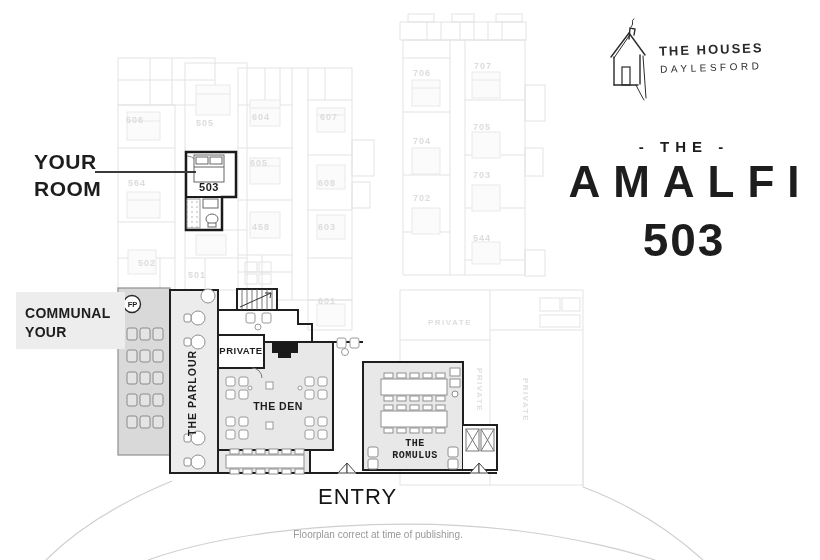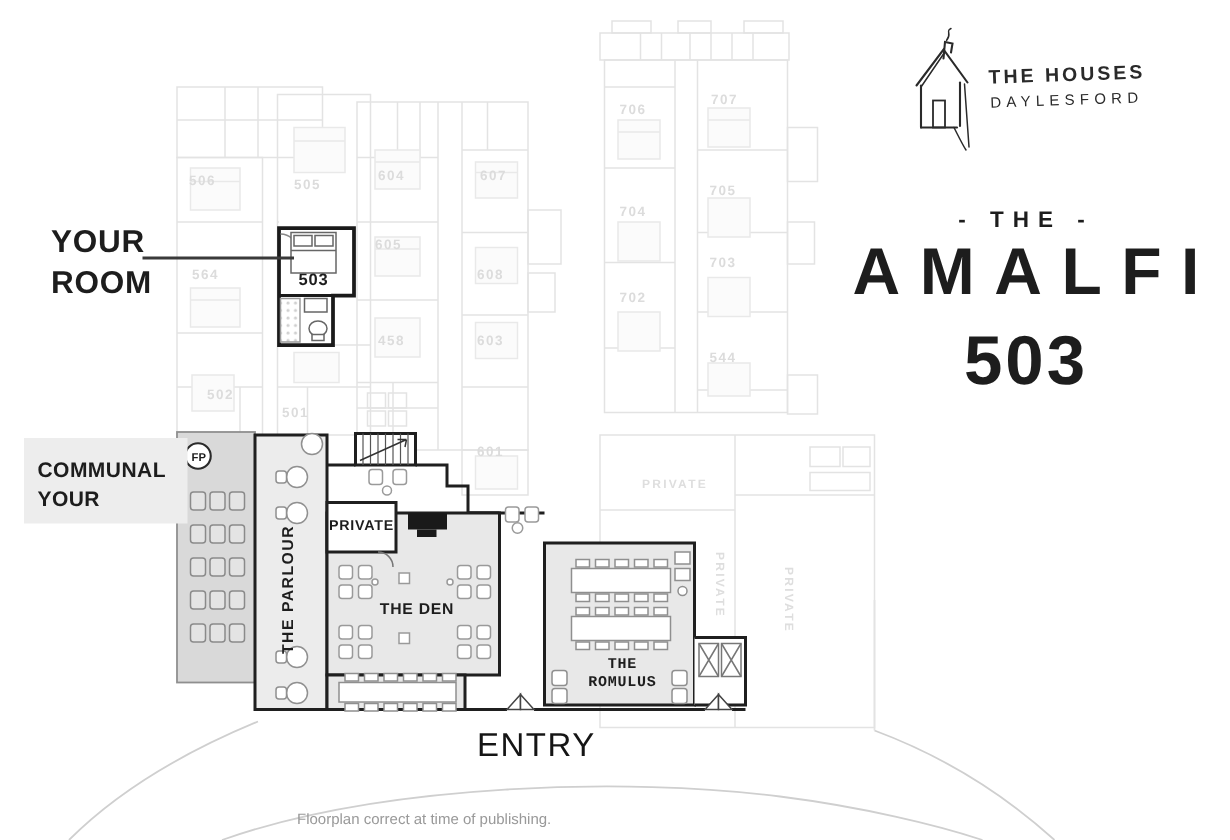--- a/index.html
+++ b/index.html
@@ -36,21 +36,21 @@
   .lbl-private{left:219px;top:345px;width:44px;font-size:9.5px;letter-spacing:.5px;}
   .lbl-den{left:247px;top:400px;width:62px;font-size:10.5px;letter-spacing:.5px;}
   .lbl-parlour{left:186px;top:436px;font-size:10.5px;letter-spacing:1px;transform:rotate(-90deg);transform-origin:left top;white-space:nowrap;}
   .lbl-romulus{left:383px;top:438px;width:64px;font-size:10px;line-height:12px;letter-spacing:.5px;font-family:Liberation Mono, monospace;}
   .lbl-fp{left:125px;top:300px;width:15px;font-size:7.5px;letter-spacing:0;}
   
   .fnum{position:absolute;font-size:9px;font-weight:700;letter-spacing:1px;color:#dcdcdc;}
   .fpriv{position:absolute;font-size:8px;font-weight:700;letter-spacing:1.5px;color:#dedede;white-space:nowrap;}
   .fpriv.v{transform:rotate(90deg);transform-origin:left top;}
   
-  .footer{left:198px;top:540px;width:360px;color:#999;font-size:10px;line-height:13px;}
+  .footer{left:198px;top:528px;width:360px;text-align:center;color:#999;font-size:10px;line-height:13px;}
 </style>
 </head>
 <body>
 
 <svg class="abs" style="left:0;top:0" width="820" height="560" viewBox="0 0 820 560">
   <defs>
     <pattern id="tile" width="5" height="5" patternUnits="userSpaceOnUse">
       <rect width="5" height="5" fill="#ffffff"></rect>
       <circle cx="2" cy="2" r="1" fill="#cfcfcf"></circle>
     </pattern>

